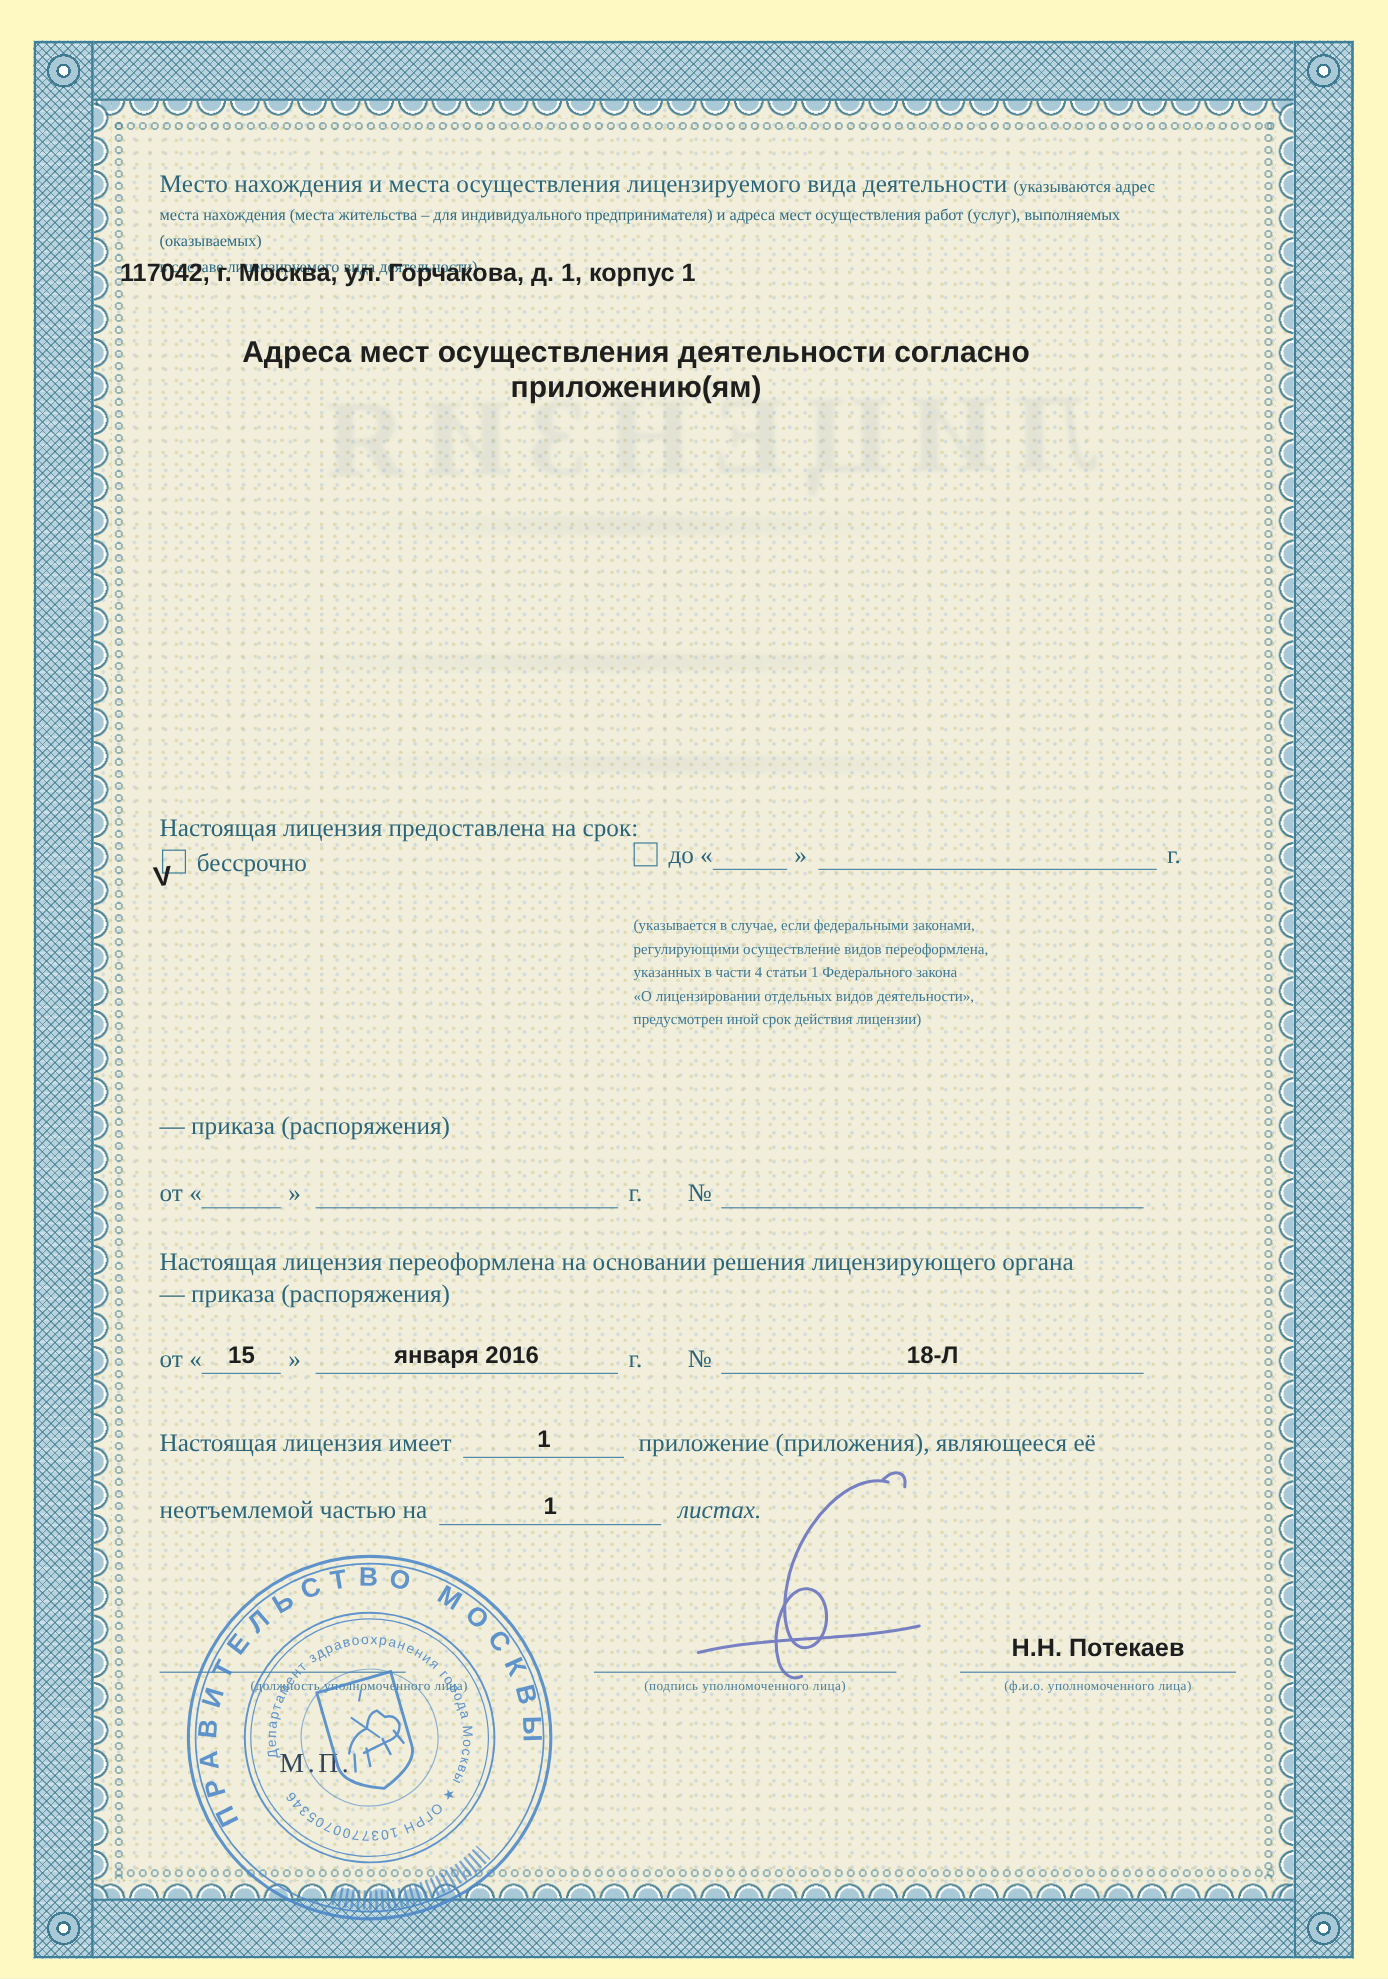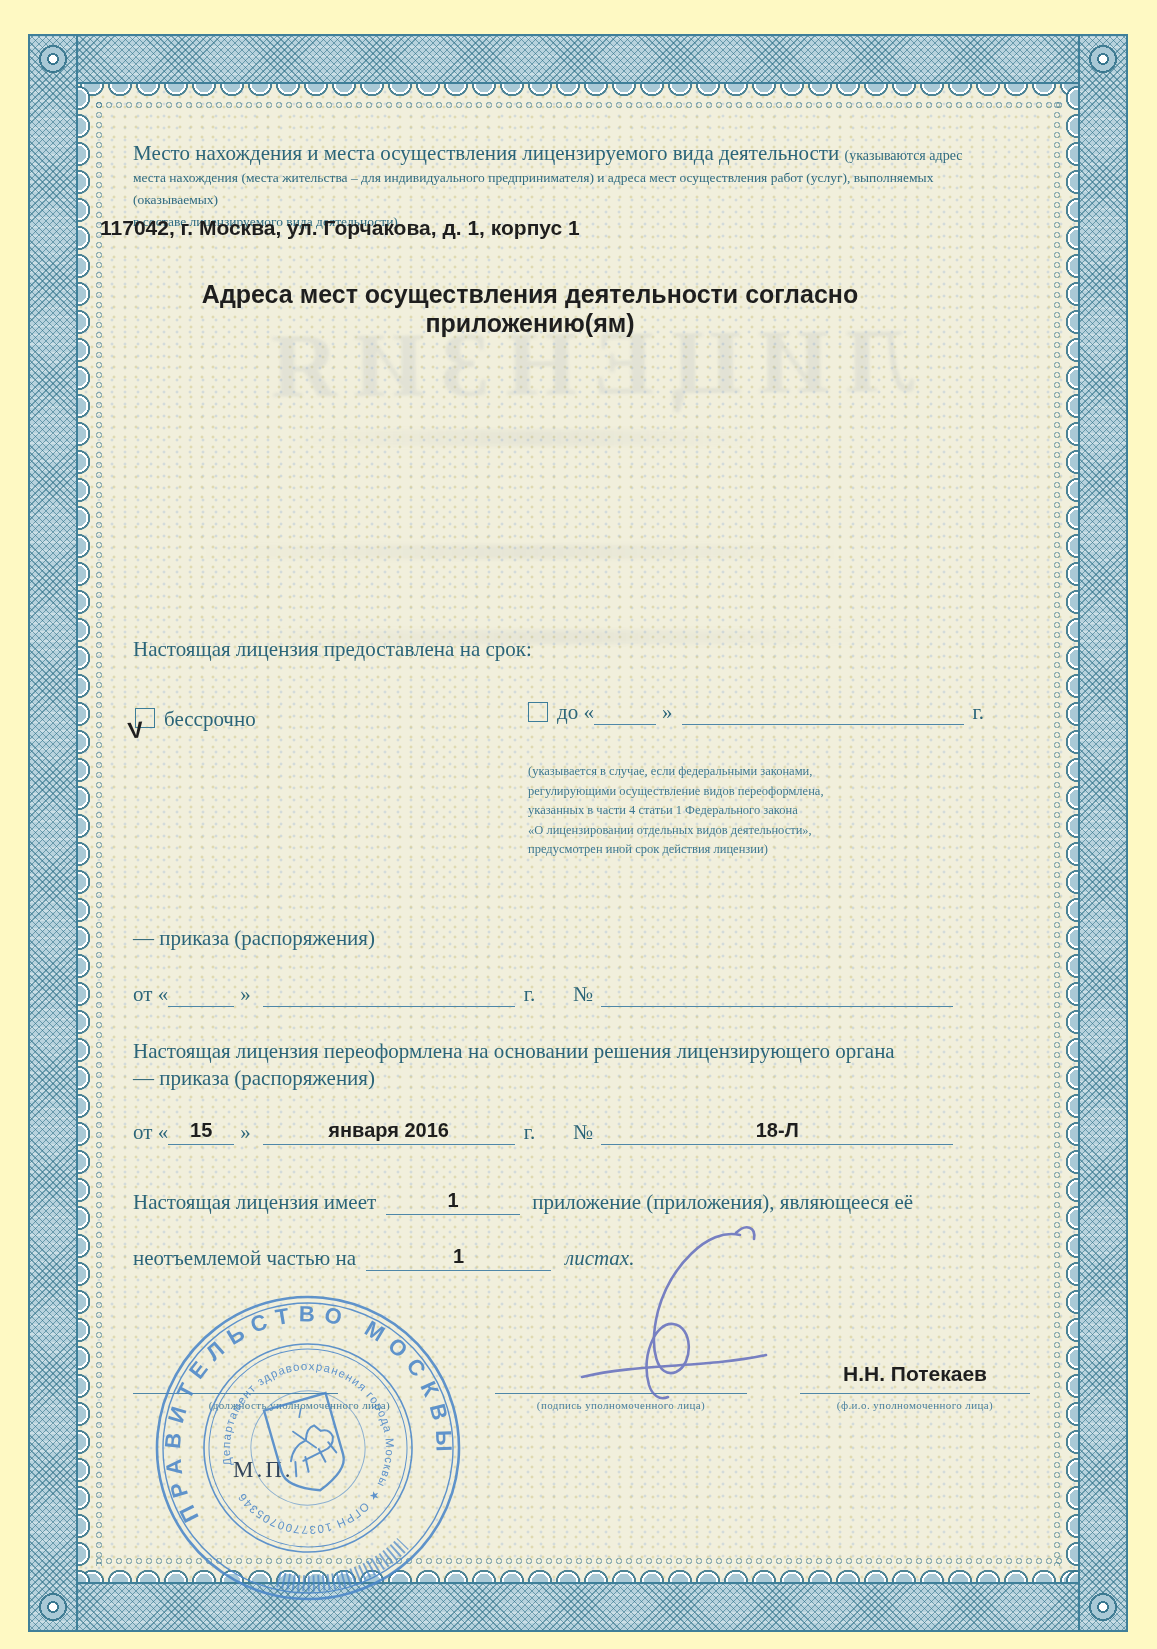--- a/index.html
+++ b/index.html
@@ -103,21 +103,21 @@
   <div class="t" style="left:133px;top:140px;width:848px;">
     <span class="serif-main">Место нахождения и места осуществления лицензируемого вида деятельности </span><span class="small-note" style="font-size:14px;">(указываются адрес</span><br>
     <span class="small-note">места нахождения (места жительства – для индивидуального предпринимателя) и адреса мест осуществления работ (услуг), выполняемых (оказываемых)</span><br>
     <span class="small-note">в составе лицензируемого вида деятельности)</span>
   </div>
 
   <div class="t bold-black" style="left:100px;top:216px;width:860px;font-size:21px;">117042, г. Москва, ул. Горчакова, д. 1, корпус 1</div>
 
   <div class="t bold-black" style="left:100px;top:240px;width:860px;text-align:center;font-size:25px;margin-top:40px;">Адреса мест осуществления деятельности согласно приложению(ям)</div>
 
-  <div class="t serif-main" style="left:133px;top:636px;">Настоящая лицензия предоставлена на срок:</div>
+  <div class="t serif-main" style="left:133px;top:677px;">Настоящая лицензия предоставлена на срок:</div>
 
   <div class="t serif-main" style="left:135px;top:706px;">
     <span class="checkbox"></span><span>бессрочно</span>
   </div>
   <div class="t bold-black" style="left:128px;top:717px;font-size:23px;transform:rotate(-6deg);">V</div>
 
   <div class="row" style="left:528px;top:698px;">
     <span class="checkbox" style="margin-bottom:3px;"></span>
     <span class="lbl">до «</span>
     <span class="blank fill" style="width:62px;"></span>

